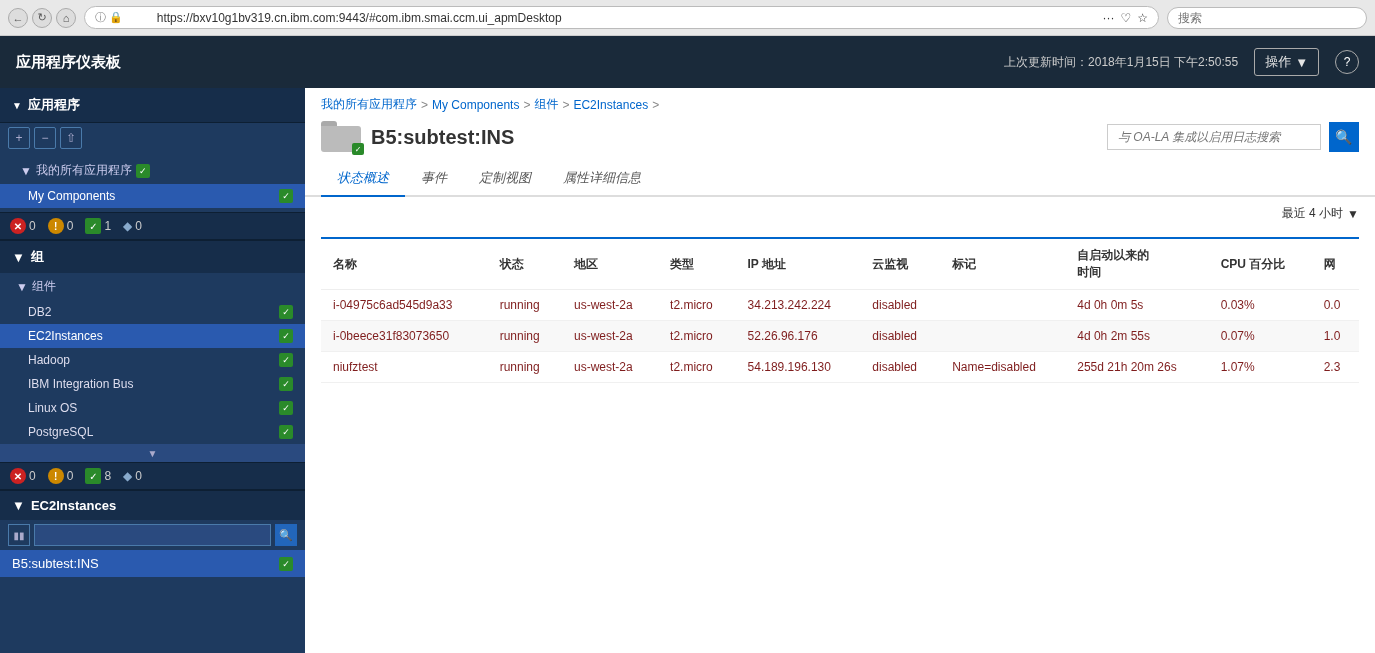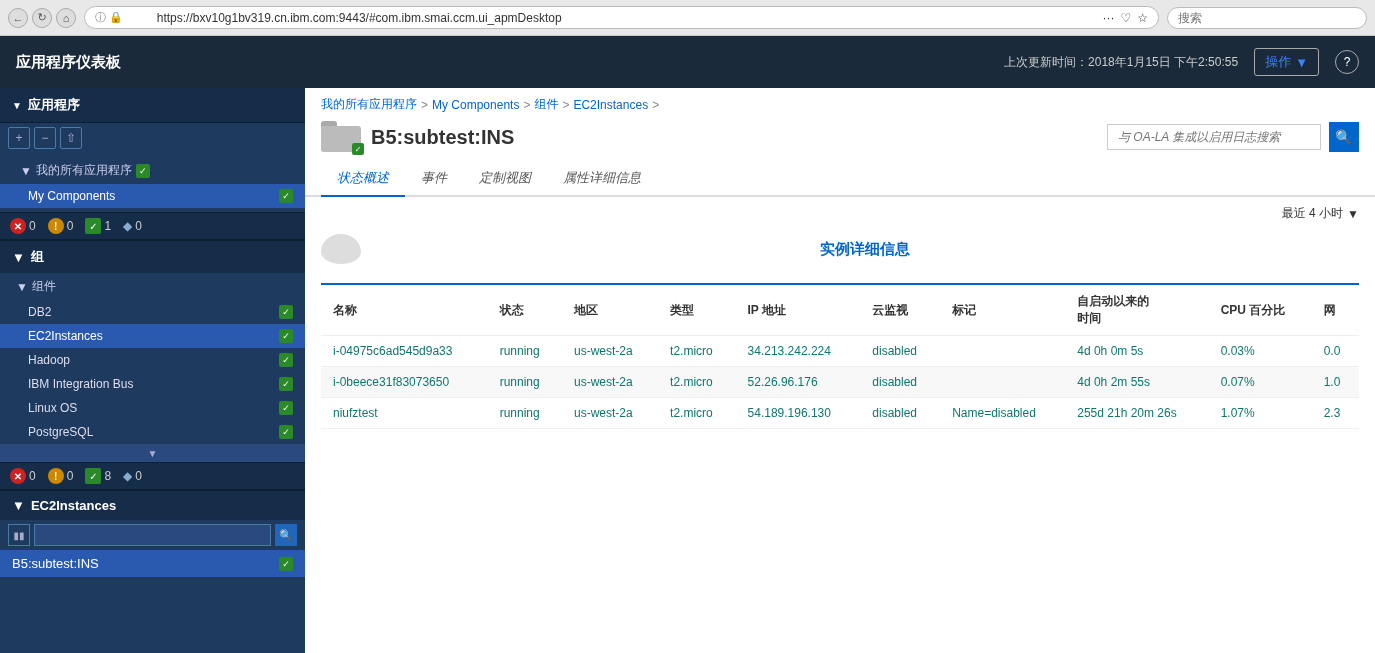--- a/index.html
+++ b/index.html
@@ -51,21 +51,21 @@
       color: white;
       padding: 0 16px;
       height: 52px;
       display: flex;
       align-items: center;
       justify-content: space-between;
     }
     .app-title { font-size: 15px; font-weight: bold; color: white; }
     .app-header-right { display: flex; align-items: center; gap: 16px; font-size: 12px; color: #ccc; }
     .ops-btn {
-      background: none; border: 1px solid #aaa; color: #3b82f6; padding: 4px 10px;
+      background: none; border: 1px solid #aaa; color: #e5e5e5; padding: 4px 10px;
       cursor: pointer; border-radius: 3px; font-size: 13px; display: flex; align-items: center; gap: 4px;
     }
     .help-btn {
       width: 24px; height: 24px; border-radius: 50%; border: 1px solid #aaa;
       color: white; background: none; cursor: pointer; font-size: 12px;
       display: flex; align-items: center; justify-content: center;
     }
 
     
     .main-layout {
@@ -373,21 +373,21 @@
       text-align: left;
       color: #333;
       font-weight: bold;
       font-size: 12px;
       border-bottom: 1px solid #eee;
       white-space: nowrap;
     }
     .data-table td {
       padding: 8px 12px;
       border-bottom: 1px solid #f0f0f0;
-      color: #0f766e;
+      color: #7f1d1d;
       white-space: nowrap;
     }
     .data-table tr:nth-child(even) { background: #f8f8f8; }
     .table-header-divider {
       border-top: 2px solid #0066cc;
     }
 
     
     .sidebar::-webkit-scrollbar { width: 6px; }
     .sidebar::-webkit-scrollbar-track { background: #162d4a; }
@@ -609,24 +609,20 @@
       </div>
     </div>
 
     <div class="content-toolbar">
       <div class="time-filter">
         <span>最近 4 小时</span>
         <span>▼</span>
       </div>
     </div>
 
-    <div class="instance-detail-header">
-      <div class="cloud-icon"></div>
-      <span class="section-title">实例详细信息</span>
-    </div>
 
     <div style="overflow-x: auto; padding: 11px 16px;">
       <table class="data-table">
         <thead>
           <tr class="table-header-divider">
             <th>名称</th>
             <th>状态</th>
             <th>地区</th>
             <th>类型</th>
             <th>IP 地址</th>

